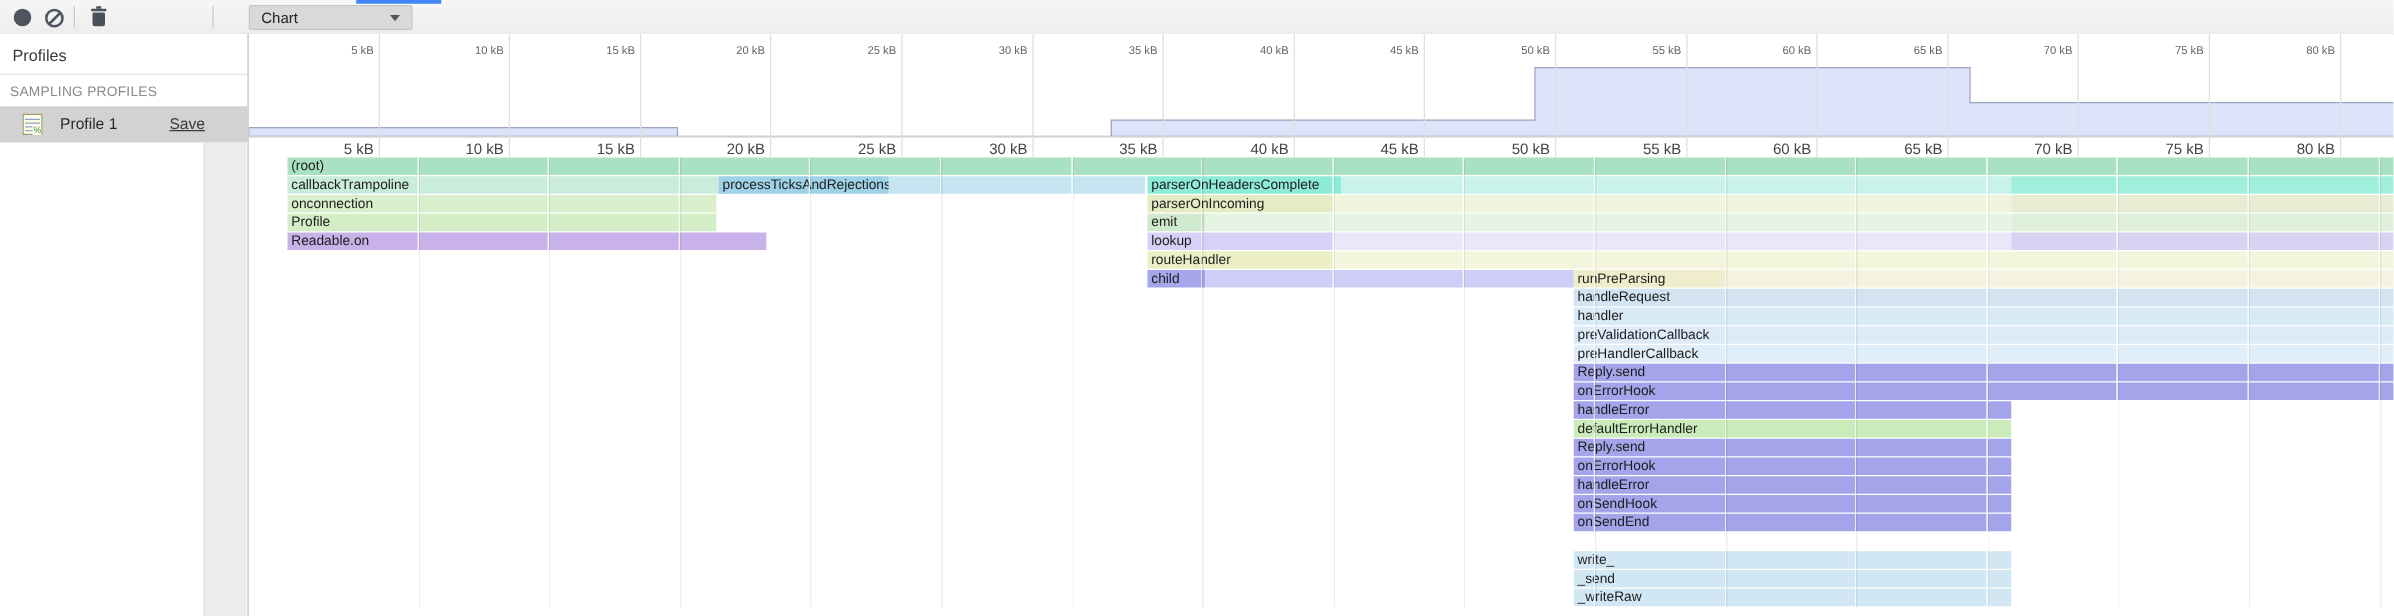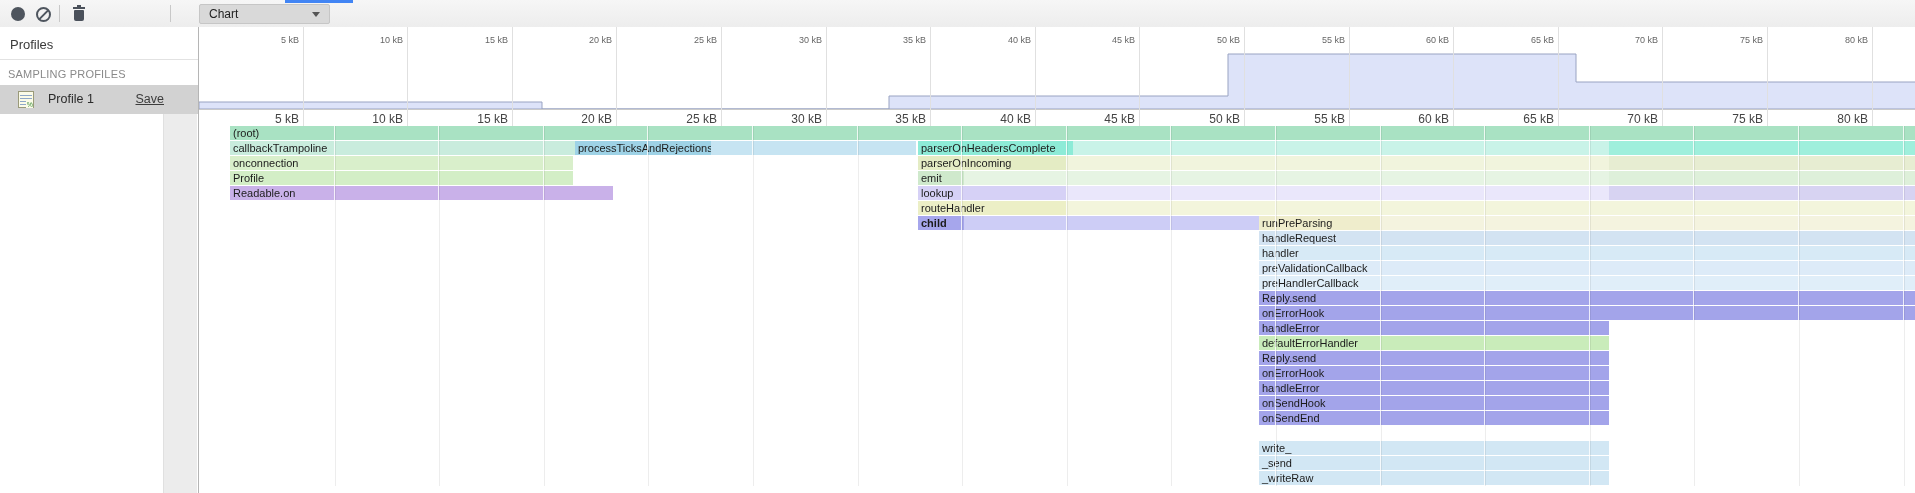--- a/index.html
+++ b/index.html
@@ -119,21 +119,21 @@
         <div class="bar" style="left: 0px; width: 343px; top: 45px; height: 14px; background: rgb(211, 238, 198);"><span>Profile</span></div>
         <div class="bar" style="left: 688px; width: 46px; top: 45px; height: 14px; background: rgb(207, 233, 204);"><span>emit</span></div>
         <div class="bar" style="left: 734px; width: 645px; top: 45px; height: 14px; background: rgb(230, 244, 227);"></div>
         <div class="bar" style="left: 1379px; width: 339px; top: 45px; height: 14px; background: rgb(222, 240, 218);"></div>
         <div class="bar" style="left: 0px; width: 383px; top: 60px; height: 14px; background: rgb(201, 177, 233);"><span>Readable.on</span></div>
         <div class="bar" style="left: 688px; width: 149px; top: 60px; height: 14px; background: rgb(214, 209, 246);"><span>lookup</span></div>
         <div class="bar" style="left: 837px; width: 542px; top: 60px; height: 14px; background: rgb(234, 231, 251);"></div>
         <div class="bar" style="left: 1379px; width: 339px; top: 60px; height: 14px; background: rgb(215, 211, 242);"></div>
         <div class="bar" style="left: 688px; width: 149px; top: 75px; height: 14px; background: rgb(236, 239, 198);"><span>routeHandler</span></div>
         <div class="bar" style="left: 837px; width: 881px; top: 75px; height: 14px; background: rgb(243, 245, 220);"></div>
-        <div class="bar" style="left: 688px; width: 46px; top: 90px; height: 14px; background: rgb(166, 166, 236); font-weight: bold;"><span>child</span></div>
+        <div class="bar" style="left: 688px; width: 46px; top: 90px; height: 14px; background: rgb(166, 166, 236);"><span>child</span></div>
         <div class="bar dotted" style="left: 734px; width: 295px; top: 90px; height: 14px; background: rgb(205, 205, 246);"></div>
         <div class="bar" style="left: 1029px; width: 122px; top: 90px; height: 14px; background: rgb(239, 237, 204);"><span>runPreParsing</span></div>
         <div class="bar" style="left: 1151px; width: 567px; top: 90px; height: 14px; background: rgb(244, 243, 223);"></div>
         <div class="bar" style="left: 1029px; width: 689px; top: 105px; height: 14px; background: rgb(211, 227, 242);"><span>handleRequest</span></div>
         <div class="bar" style="left: 1029px; width: 689px; top: 120px; height: 14px; background: rgb(215, 234, 246);"><span>handler</span></div>
         <div class="bar" style="left: 1029px; width: 689px; top: 135px; height: 14px; background: rgb(221, 235, 248);"><span>preValidationCallback</span></div>
         <div class="bar" style="left: 1029px; width: 689px; top: 150px; height: 14px; background: rgb(224, 238, 249);"><span>preHandlerCallback</span></div>
         <div class="bar" style="left: 1029px; width: 689px; top: 165px; height: 14px; background: rgb(163, 164, 234);"><span>Reply.send</span></div>
         <div class="bar" style="left: 1029px; width: 689px; top: 180px; height: 14px; background: rgb(163, 164, 234);"><span>onErrorHook</span></div>
         <div class="bar" style="left: 1029px; width: 350px; top: 195px; height: 14px; background: rgb(163, 164, 234);"><span>handleError</span></div>

